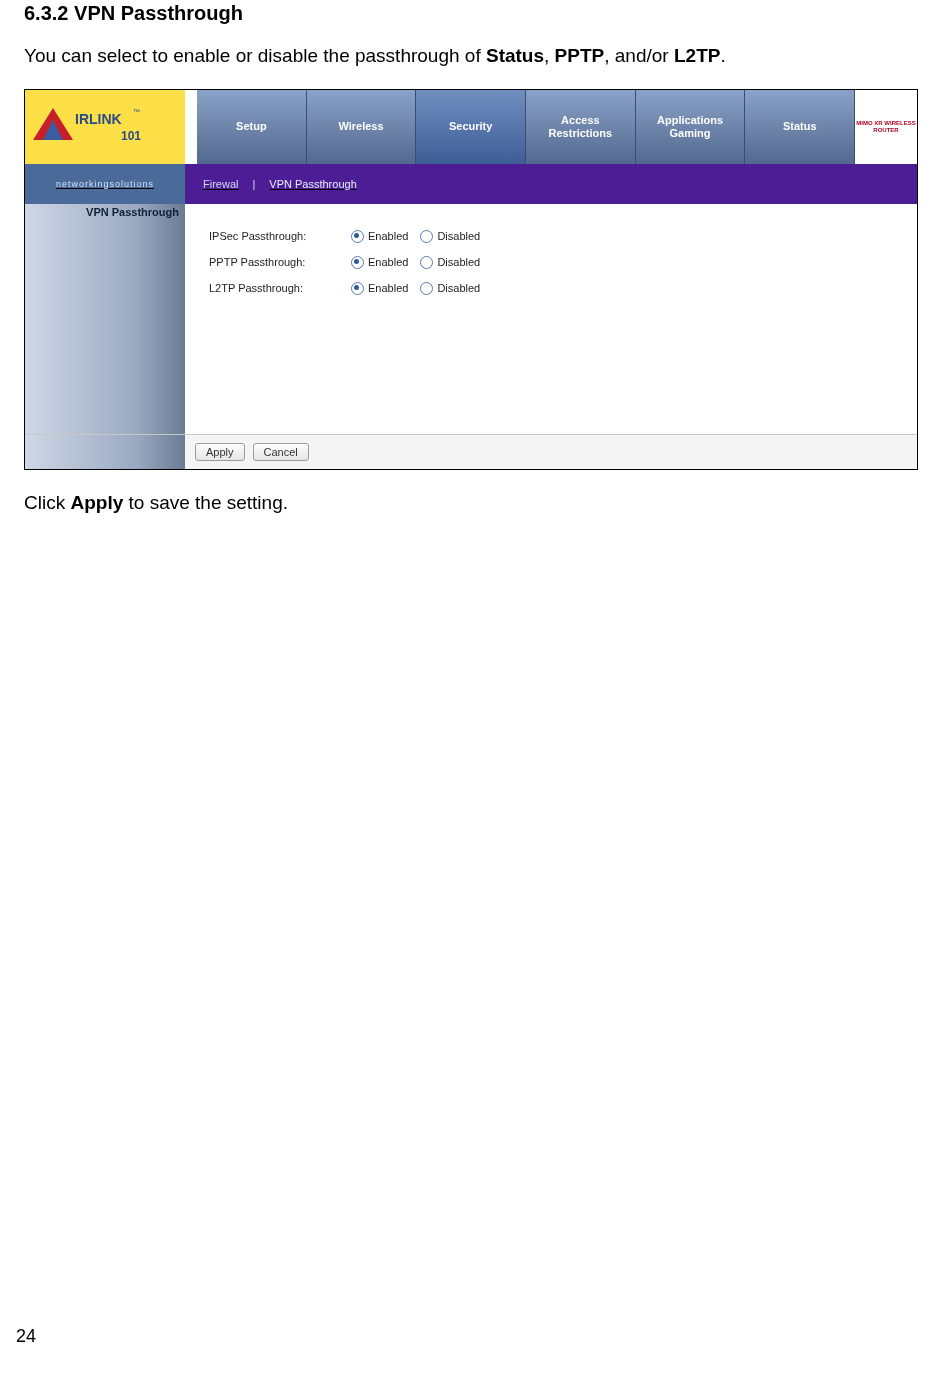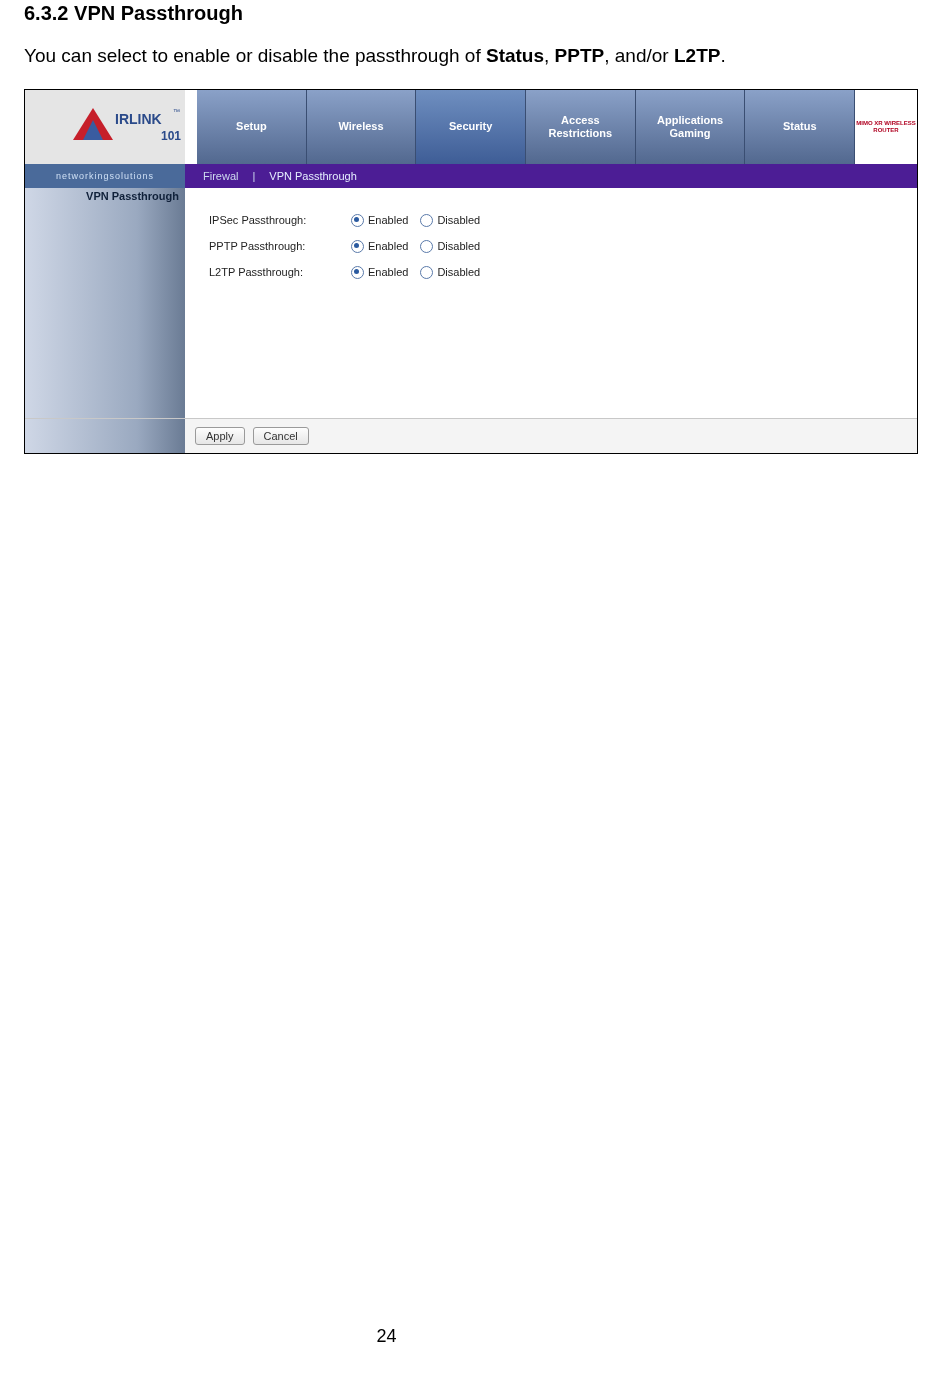--- a/index.html
+++ b/index.html
@@ -27,25 +27,25 @@
     border: 1px solid #000;
     width: 892px;
     background: #fff;
   }
   .router-top {
     display: flex;
     height: 74px;
   }
   .logo-area {
     width: 160px;
-    background: #e5e5e5;
-    position: relative;
-    display: flex;
-    align-items: center;
-    justify-content: flex-end;
+    background: #fde047;
+    position: relative;
+    display: flex;
+    align-items: center;
+    justify-content: flex-start;
   }
   .logo-area svg { display:block; }
   .main-tabs {
     flex: 1;
     display: flex;
     align-items: stretch;
     padding-left: 12px;
   }
   .tab {
     flex: 1;
@@ -73,21 +73,22 @@
   }
   .badge {
     color: #b00020;
     font-size: 6px;
     font-weight: bold;
     text-align: center;
     line-height: 1.1;
   }
   .sub-row {
     display: flex;
-    height: 24px;
+    height: 40px;
+    text-decoration: underline;
   }
   .tagline {
     width: 160px;
     background: #4a6a9a;
     color: #cfe0f5;
     font-size: 9px;
     letter-spacing: 1px;
     display: flex;
     align-items: center;
     justify-content: center;
@@ -184,23 +185,22 @@
     border: 1px solid #9a9a9a;
     border-radius: 3px;
     padding: 2px 10px;
     font-size: 11px;
     color: #333;
     cursor: pointer;
   }
   .page-number {
     position: absolute;
     bottom: 28px;
-    left: 0;
+    left: 16px;
     width: 773px;
-    text-align: center;
     font-size: 18px;
   }
 </style>
 </head>
 <body>
 
 <div class="page">
   <h2 class="section-title">6.3.2 VPN Passthrough</h2>
 
   <p class="body-text">
@@ -271,15 +271,18 @@
 
     <div class="button-row">
       <div class="spacer"></div>
       <div class="buttons">
         <button class="btn">Apply</button>
         <button class="btn">Cancel</button>
       </div>
     </div>
   </div>
 
+  <p class="body-text" style="margin-top:22px;">
+    <span>Click </span><b>Apply</b><span> to save the setting.</span>
+  </p>
 </div>
 
 <div class="page-number">24</div>
 
 </body></html>

